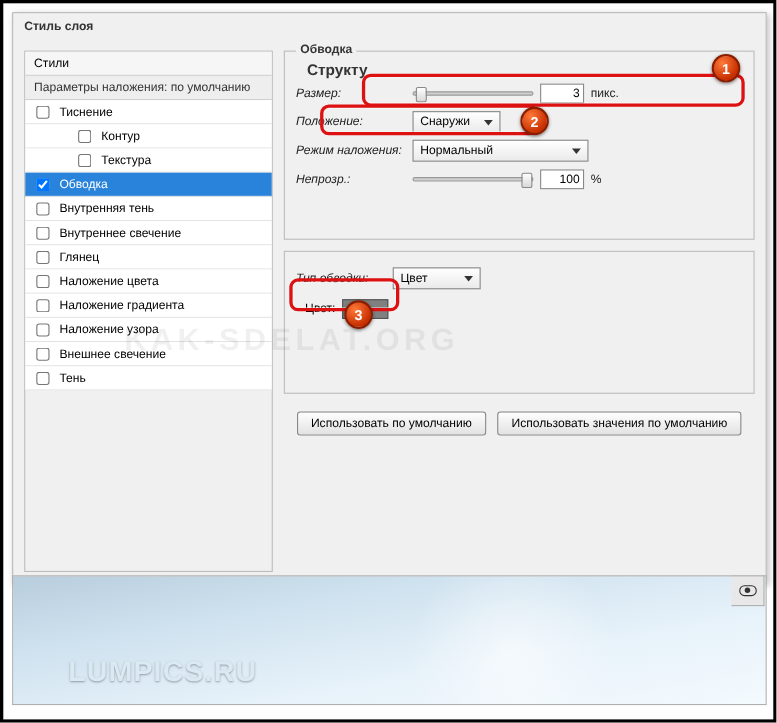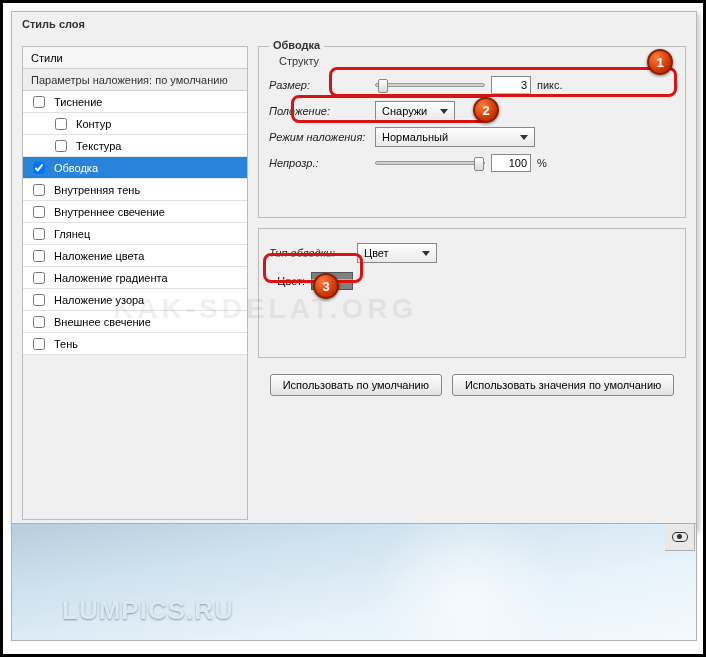--- a/index.html
+++ b/index.html
@@ -5,27 +5,27 @@
   * { box-sizing: border-box; font-family: Tahoma, Arial, sans-serif; }
   body { margin: 0; background: #fff; }
   .frame { width: 706px; height: 657px; border: 3px solid #000; background: #fff; position: relative; }
   .dialog { position: absolute; left: 8px; top: 8px; width: 686px; height: 520px; background: #f0f0f0; border: 1px solid #b9b9b9; box-shadow: 2px 2px 6px rgba(0,0,0,0.25); }
   .titlebar { height: 28px; padding: 6px 10px 0 10px; font-size: 11px; font-weight: bold; color: #333; }
   .body { display: flex; padding: 6px 10px 10px 10px; gap: 10px; height: calc(100% - 28px); }
   .styles-panel { width: 226px; border: 1px solid #bcbcbc; background: #f0f0f0; position: relative; }
   .styles-header { height: 22px; line-height: 22px; padding: 0 8px; font-size: 11px; border-bottom: 1px solid #cfcfcf; background: #f6f6f6; }
   .styles-params { height: 22px; line-height: 22px; padding: 0 8px; font-size: 11px; border-bottom: 1px solid #cfcfcf; background: #eee; color: #333; }
   .style-item { height: 22px; line-height: 22px; padding: 0 6px; font-size: 11px; border-bottom: 1px solid #e3e3e3; display: flex; align-items: center; gap: 6px; background: #fff; }
-  .style-item.indent { padding-left: 28px; }
+  .style-item.indent { padding-left: 44px; }
   .style-item.selected { background: #2a83da; color: #fff; }
   .style-item input[type="checkbox"] { width: 12px; height: 12px; }
   .right-panel { flex: 1; position: relative; }
   .fieldset { border: 1px solid #bcbcbc; position: relative; padding: 18px 10px 10px 10px; margin-bottom: 10px; }
   .fieldset > .legend { position: absolute; top: -8px; left: 10px; background: #f0f0f0; padding: 0 4px; font-size: 11px; font-weight: bold; color: #333; }
-  .sub-legend { position: absolute; top: 8px; left: 20px; font-size: 11px; font-weight: normal; color: #333; }
+  .sub-legend { position: absolute; top: 8px; left: 20px; font-size: 14px; font-weight: bold; color: #333; }
   .row { display: flex; align-items: center; height: 24px; font-size: 11px; gap: 6px; margin-bottom: 2px; }
   .lbl { width: 100px; color: #222; font-style: italic; }
   .slider-track { width: 110px; height: 4px; background: #d0d0d0; border: 1px solid #999; position: relative; border-radius: 2px; }
   .slider-thumb { position: absolute; top: -5px; width: 10px; height: 14px; background: linear-gradient(#fefefe,#d8d8d8); border: 1px solid #888; border-radius: 2px; }
   .numbox { width: 40px; height: 18px; border: 1px solid #888; background: #fff; font-size: 11px; padding: 0 3px; text-align: right; }
   .unit { font-size: 11px; color: #222; }
   .select { height: 20px; border: 1px solid #888; background: linear-gradient(#fff,#eaeaea); display: inline-flex; align-items: center; padding: 0 6px; font-size: 11px; gap: 6px; min-width: 80px; justify-content: space-between; }
   .select .caret { width: 0; height: 0; border-left: 4px solid transparent; border-right: 4px solid transparent; border-top: 5px solid #333; }
   .select.wide { min-width: 160px; }
   .swatch { width: 42px; height: 18px; border: 1px solid #555; background: #808080; display: inline-block; }

